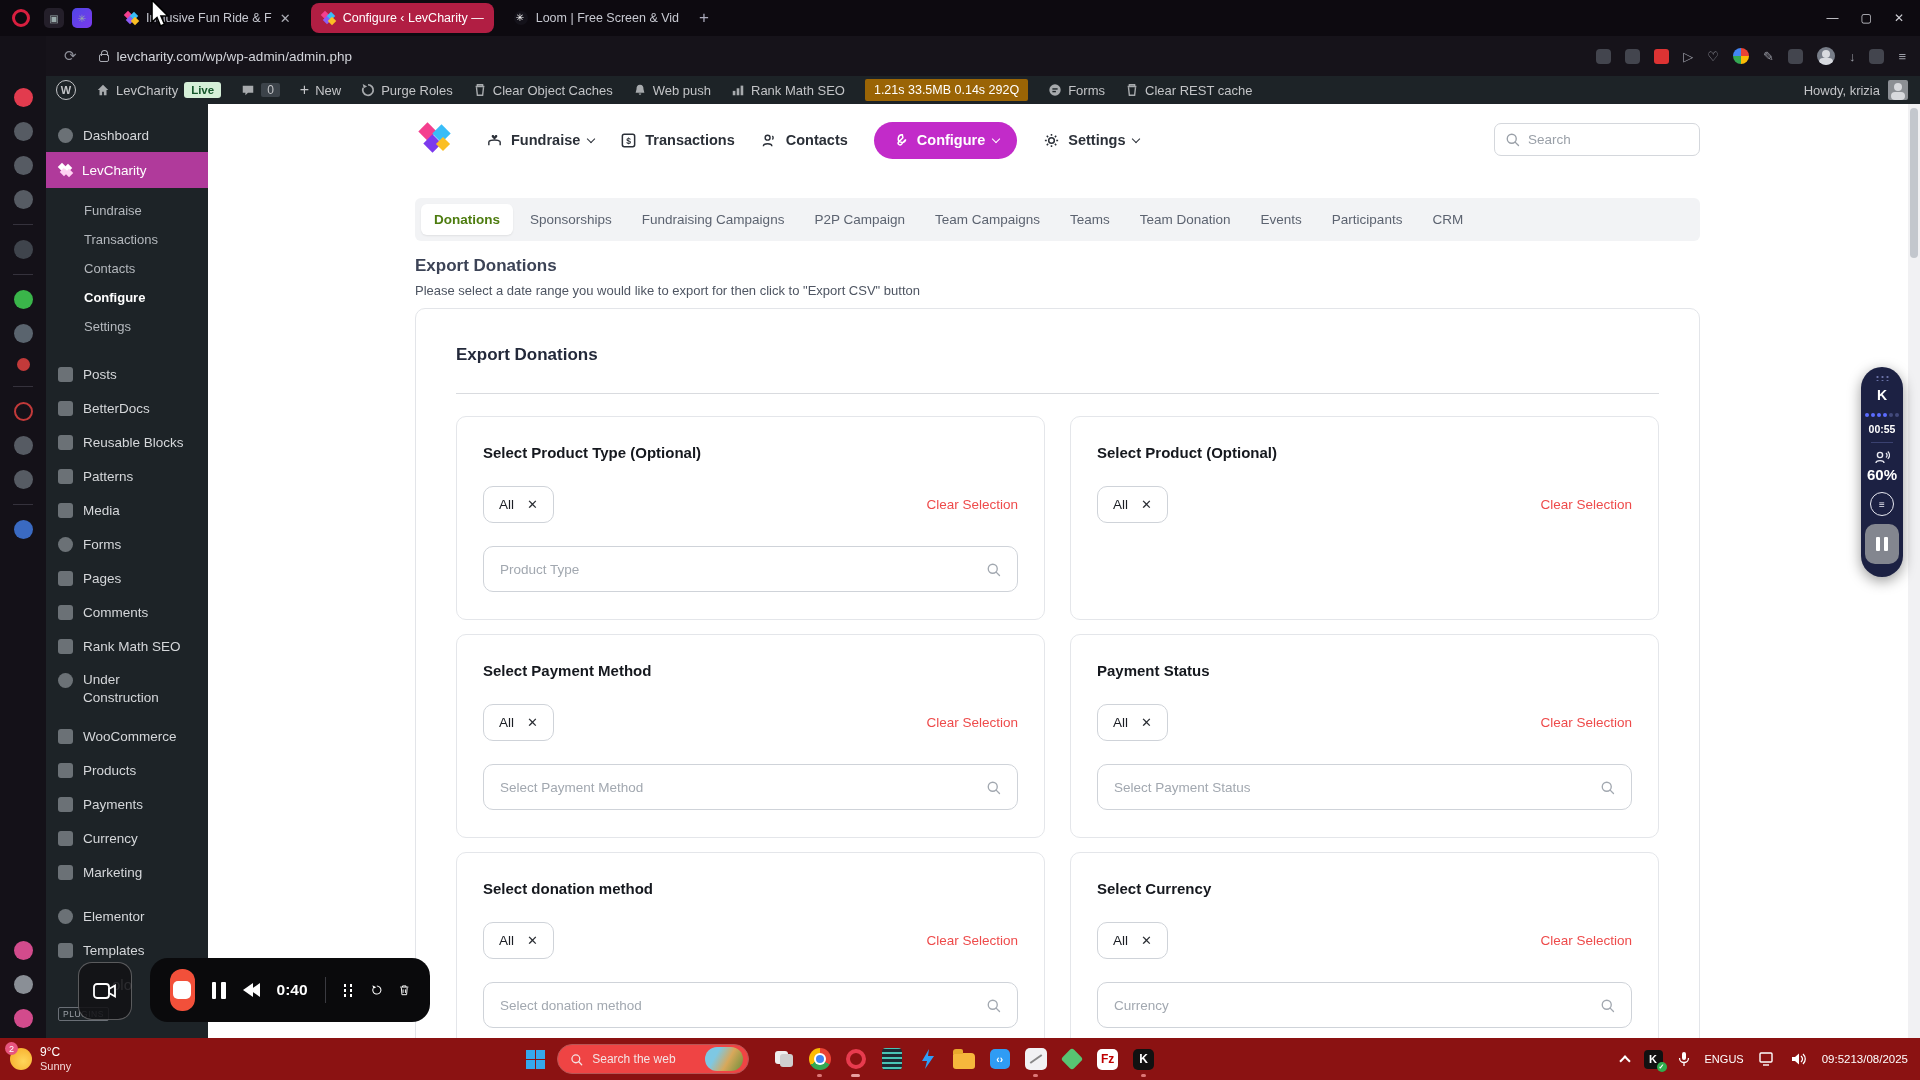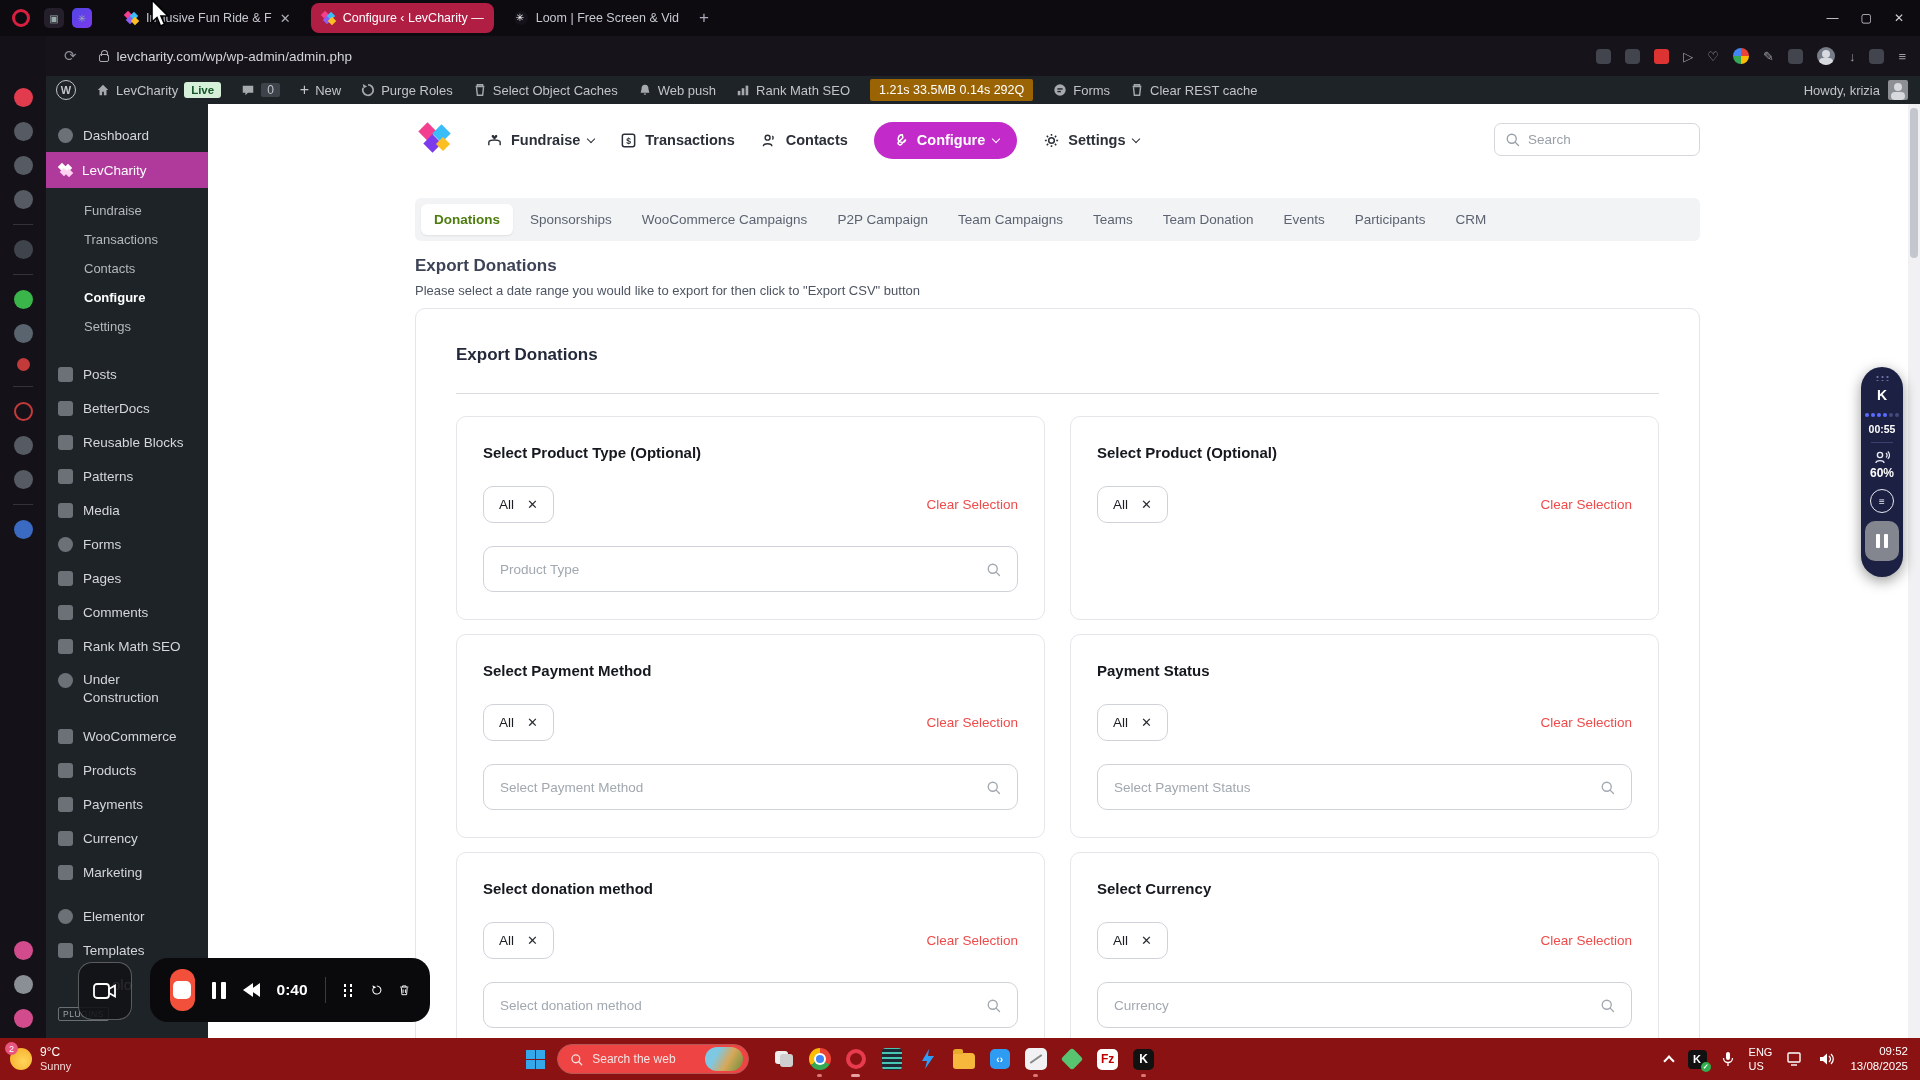--- a/index.html
+++ b/index.html
@@ -112,21 +112,21 @@
 
   
   .loompanel{left:1861px;top:367px;width:42px;height:210px;background:#1c2143;border-radius:21px;display:flex;flex-direction:column;align-items:center;padding-top:8px;color:#fff;box-shadow:0 4px 14px rgba(0,0,0,.4)}
   .handle-dots{width:14px;height:6px;background-image:radial-gradient(circle,#6a72a8 1px,transparent 1.2px);background-size:5px 4px}
   .lp-k{font-weight:bold;font-size:14px;margin-top:6px}
   .progress-dots{display:flex;gap:2px;margin-top:10px}
   .pd{width:4px;height:4px;border-radius:50%}
   .lp-time{font-size:10.5px;font-weight:bold;margin-top:6px}
   .lp-div{width:22px;height:1px;background:#3a4170;margin-top:7px}
   .lp-mic{margin-top:7px;font-size:11px}
-  .lp-pct{font-size:12px;font-weight:bold;margin-top:2px}
+  .lp-pct{font-size:15px;font-weight:bold;margin-top:2px}
   .lp-note{width:24px;height:24px;border:1.5px solid #e8e9f2;border-radius:50%;margin-top:9px;display:flex;align-items:center;justify-content:center;font-size:10px;color:#e8e9f2}
   .lp-pause{width:34px;height:40px;background:#83868f;border-radius:10px;margin-top:8px;display:flex;align-items:center;justify-content:center;gap:4px}
   .lp-pause i{width:4px;height:14px;background:#fff;border-radius:1px}
 
   
   .cambtn{left:78px;top:962px;width:54px;height:58px;background:rgba(18,18,22,.88);border:1.5px solid rgba(255,255,255,.3);border-radius:14px;display:flex;align-items:center;justify-content:center}
   .recpill{left:150px;top:958px;width:280px;height:64px;background:#0a0a0c;border-radius:18px;display:flex;align-items:center;gap:17px;padding:0 20px;color:#fff}
   .stopbtn{width:42px;height:42px;background:#f2503a;border-radius:12px;display:flex;align-items:center;justify-content:center}
   .stopbtn i{width:18px;height:18px;background:#fff;border-radius:5px;display:block}
   .pausebars{display:flex;gap:5px}
@@ -165,21 +165,21 @@
   .notepadic{width:20px;height:22px;background:#1d2a33;border-radius:4px;background-image:linear-gradient(#49c5b6 2px,transparent 2px);background-size:100% 5px;background-position:0 4px}
   .folder{width:22px;height:16px;background:#f6b73c;border-radius:2px 4px 3px 3px;position:relative;margin-top:4px}
   .folder::before{content:"";position:absolute;top:-4px;left:0;width:10px;height:5px;background:#e9a92d;border-radius:3px 2px 0 0}
   .gem{width:16px;height:16px;background:#58c472;transform:rotate(45deg);border-radius:3px}
   .sniptile{width:22px;height:22px;background:#f2f2f4;border-radius:5px;position:relative}
   .sniptile::before{content:"";position:absolute;left:4px;top:10px;width:14px;height:2px;background:#888;transform:rotate(-35deg)}
   .tb-right{margin-left:auto;display:flex;align-items:center;gap:15px;margin-right:12px}
   .tray-chev{width:8px;height:8px;border-left:2px solid #fff;border-top:2px solid #fff;transform:rotate(45deg);margin-top:4px}
   .ktile{width:19px;height:19px;background:#111;color:#fff;border-radius:4px;font-size:11px;font-weight:bold;display:flex;align-items:center;justify-content:center;position:relative}
   .ktile .chk{position:absolute;right:-4px;bottom:-3px;width:10px;height:10px;border-radius:50%;background:#2fae4e;color:#fff;font-size:7px;display:flex;align-items:center;justify-content:center}
-  .langcol,.timecol{display:flex;flex-direction:column;line-height:1.3;font-size:11px}
+  .langcol,.timecol{display:flex;flex-direction:row;line-height:1.3;font-size:11px}
   .timecol{text-align:right;font-size:11.5px}
 
   .cursor{left:148px;top:0px;width:26px;height:30px;z-index:99}
 </style>
 </head>
 <body>
 
 <div class="screen">
 
   <div class="abs titlebar">
@@ -266,21 +266,21 @@
       <svg class="gl" viewBox="0 0 16 16">
           <path d="M8 2 A6 6 0 1 1 2.5 5.5" fill="none" stroke="#a7aaad" stroke-width="2"></path>
           <path d="M2 1 L3 6 L7 4 Z" fill="#a7aaad"></path>
         </svg>
       <span>Purge Roles</span>
     </div>
     <div class="ab-item">
       <svg class="gl" viewBox="0 0 16 16">
           <path d="M3 4 H13 M5 4 V2 H11 V4 M4 5 L5 14 H11 L12 5" fill="none" stroke="#a7aaad" stroke-width="1.6"></path>
         </svg>
-      <span>Select Object Caches</span>
+      <span>Clear Object Caches</span>
     </div>
     <div class="ab-item">
       <svg class="gl" viewBox="0 0 16 16">
           <path d="M8 2 C5 2 4 4 4 7 L3 11 H13 L12 7 C12 4 11 2 8 2 Z M6.5 12 A1.5 1.5 0 0 0 9.5 12" fill="#a7aaad"></path>
         </svg>
       <span>Web push</span>
     </div>
     <div class="ab-item">
       <svg class="gl" viewBox="0 0 16 16">
           <rect x="2" y="9" width="3" height="5" fill="#a7aaad"></rect>
@@ -496,21 +496,21 @@
       <svg class="mag" viewBox="0 0 20 20">
           <circle cx="9" cy="9" r="6" fill="none" stroke="currentColor" stroke-width="1.8"></circle>
           <line x1="13.5" y1="13.5" x2="18" y2="18" stroke="currentColor" stroke-width="1.8" stroke-linecap="round"></line>
         </svg>
       <input type="text" placeholder="Search" style="">
     </div>
 
     <div class="tabsbar">
       <span class="ptab active">Donations</span>
       <span class="ptab">Sponsorships</span>
-      <span class="ptab">WooCommerce Campaigns</span>
+      <span class="ptab">Fundraising Campaigns</span>
       <span class="ptab">P2P Campaign</span>
       <span class="ptab">Team Campaigns</span>
       <span class="ptab">Teams</span>
       <span class="ptab">Team Donation</span>
       <span class="ptab">Events</span>
       <span class="ptab">Participants</span>
       <span class="ptab">CRM</span>
     </div>
 
     <div class="pagehead">

